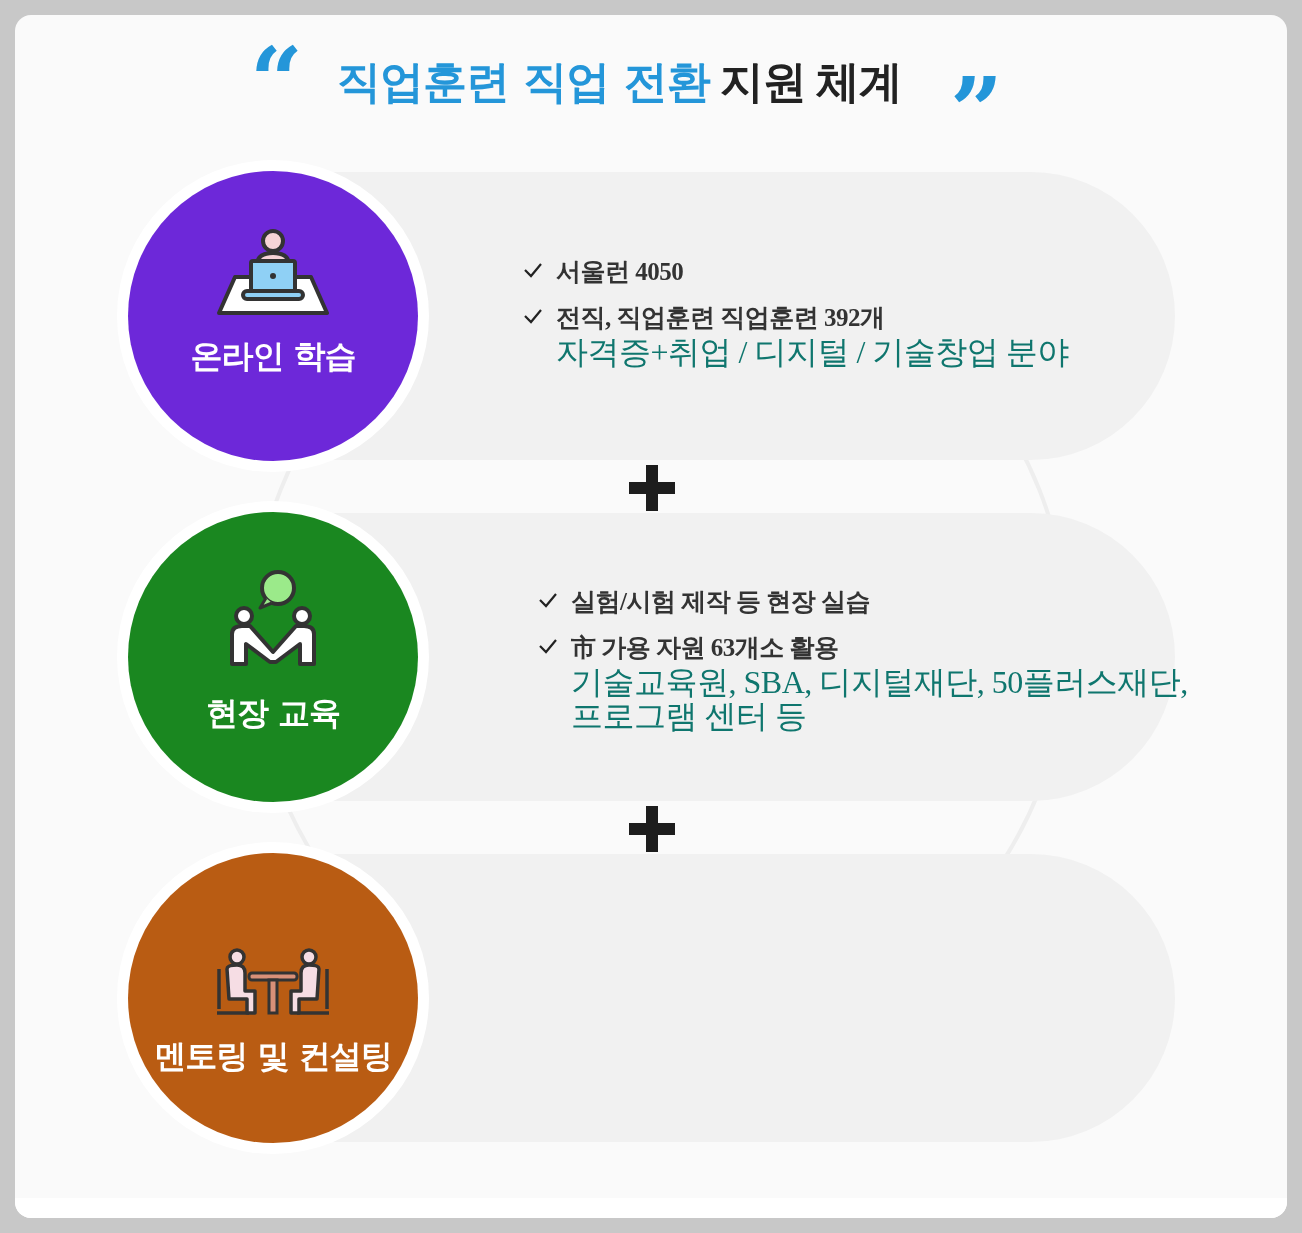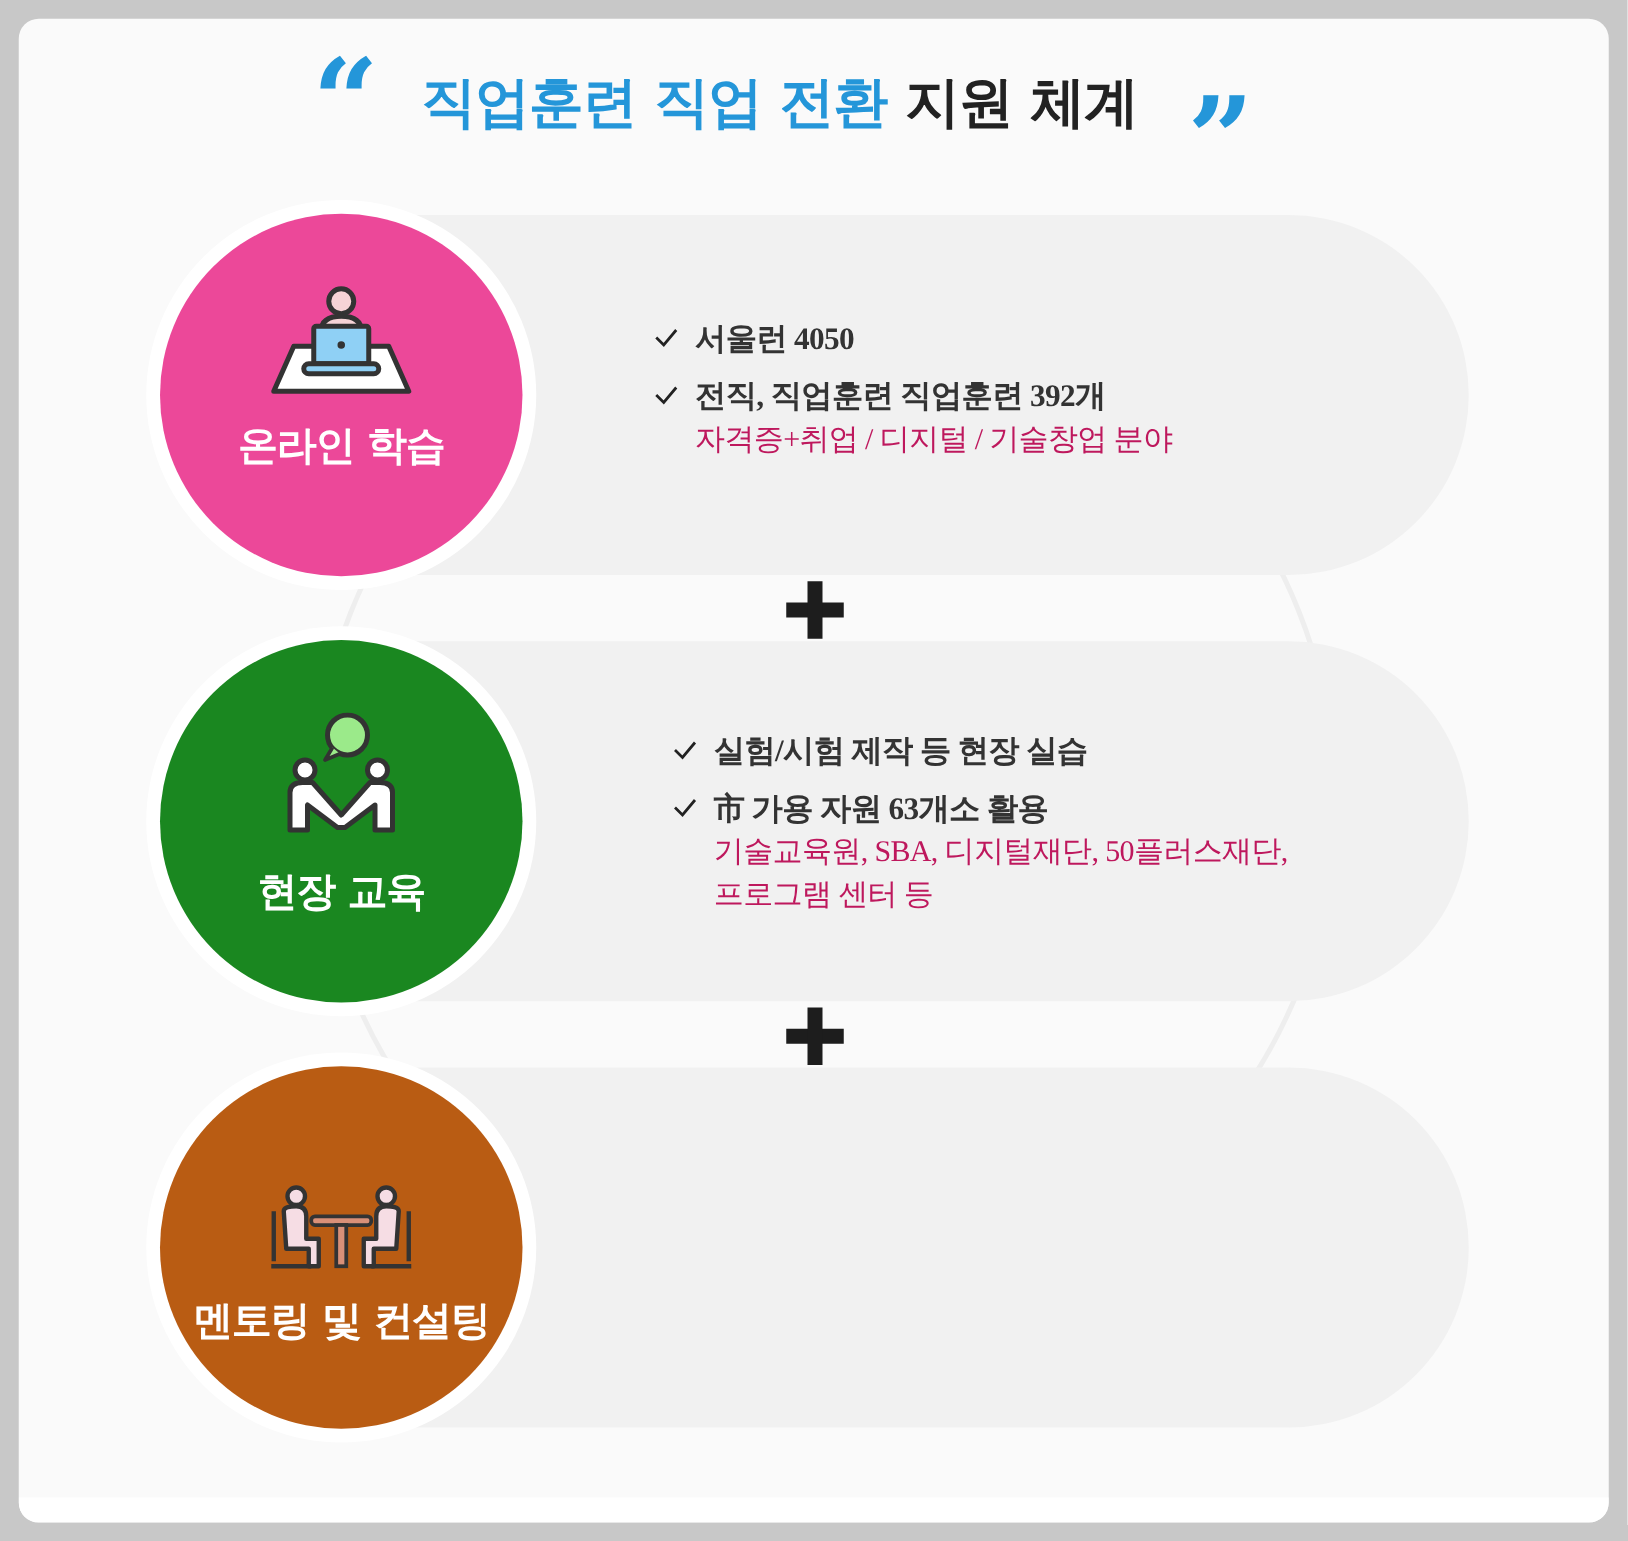--- a/index.html
+++ b/index.html
@@ -29,21 +29,21 @@
     font-weight: bold; color: #2496d9; font-size: 92px; line-height: 1;
   }
   .quote.open { left: 235px; top: -2px; }
   .quote.close { left: 935px; top: 28px; }
   .title {
     position: absolute; left: 322px; top: 16px;
     font-size: 44px; font-weight: bold; letter-spacing: -1px;
     white-space: nowrap;
   }
   .title .blue { color: #2496d9; }
-  .title .dark { color: #222222; }
+  .title .dark { color: #222222; font-family: Liberation Serif, serif; }
 
   .ring {
     position: absolute; left: 235px; top: 215px;
     width: 820px; height: 820px;
     border-radius: 50%;
     border: 4px solid #eeeeee;
     box-sizing: border-box;
   }
 
   .pill {
@@ -59,21 +59,21 @@
     position: absolute; left: 102px; width: 312px; height: 312px;
     border-radius: 50%; background: #ffffff;
   }
   .circle-wrap-1 { top: 145px; }
   .circle-wrap-2 { top: 486px; }
   .circle-wrap-3 { top: 827px; }
   .circle {
     position: absolute; left: 11px; top: 11px;
     width: 290px; height: 290px; border-radius: 50%;
   }
-  .circle-1 { background: #ec4899; }
+  .circle-1 { background: #6d28d9; }
   .circle-2 { background: #1a8720; }
   .circle-3 { background: #b95c13; }
   .circle-icon { position: absolute; left: 0; width: 290px; text-align: center; }
   .circle-label {
     position: absolute; left: 0; width: 290px; text-align: center;
     color: #ffffff; font-weight: bold; font-size: 32px; letter-spacing: -1px;
     white-space: nowrap;
   }
 
   .plus {
@@ -93,21 +93,21 @@
   .items-3 { left: 528px; top: 955px; }
   .item { position: relative; padding-left: 34px; margin-bottom: 12px; }
   .check {
     position: absolute; left: 0; top: 4px; width: 22px; height: 22px;
   }
   .item-main {
     font-size: 25px; font-weight: bold; color: #333333; letter-spacing: -0.5px;
     white-space: nowrap; line-height: 34px;
   }
   .item-sub {
-    font-size: 24px; color: #be185d; letter-spacing: -0.5px;
+    font-size: 32px; color: #0f766e; letter-spacing: -0.5px;
     white-space: nowrap; line-height: 34px;
   }
 </style>
 </head>
 <body>
 
 <div class="card">
   <div class="title-row">
     <span class="quote open">“</span>
     <div class="title"><span class="blue">직업훈련 직업 전환</span><span class="dark"> 지원 체계</span></div>

